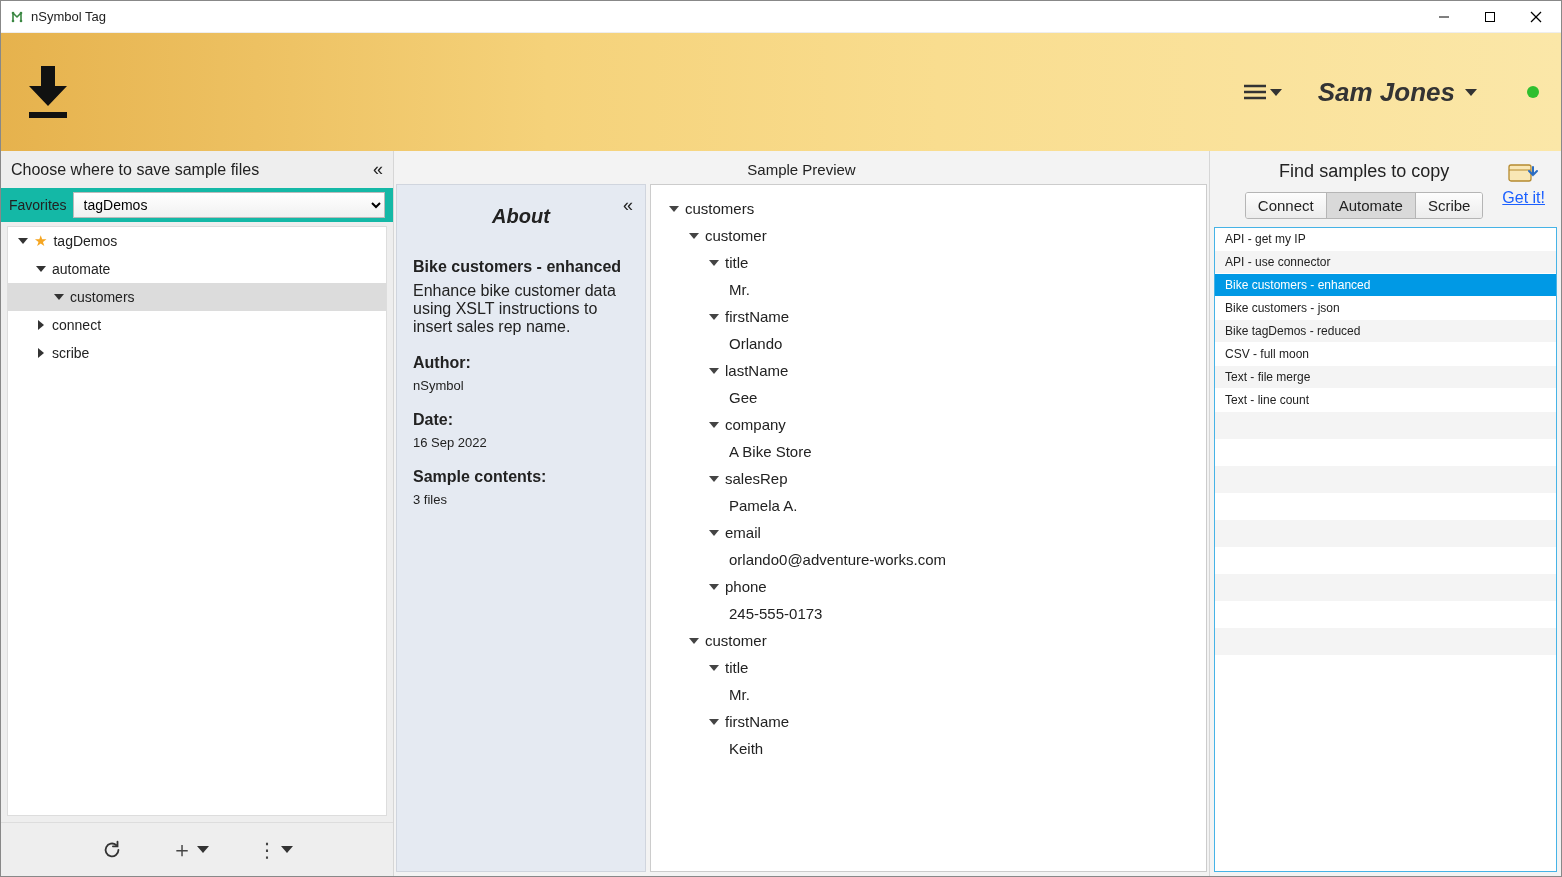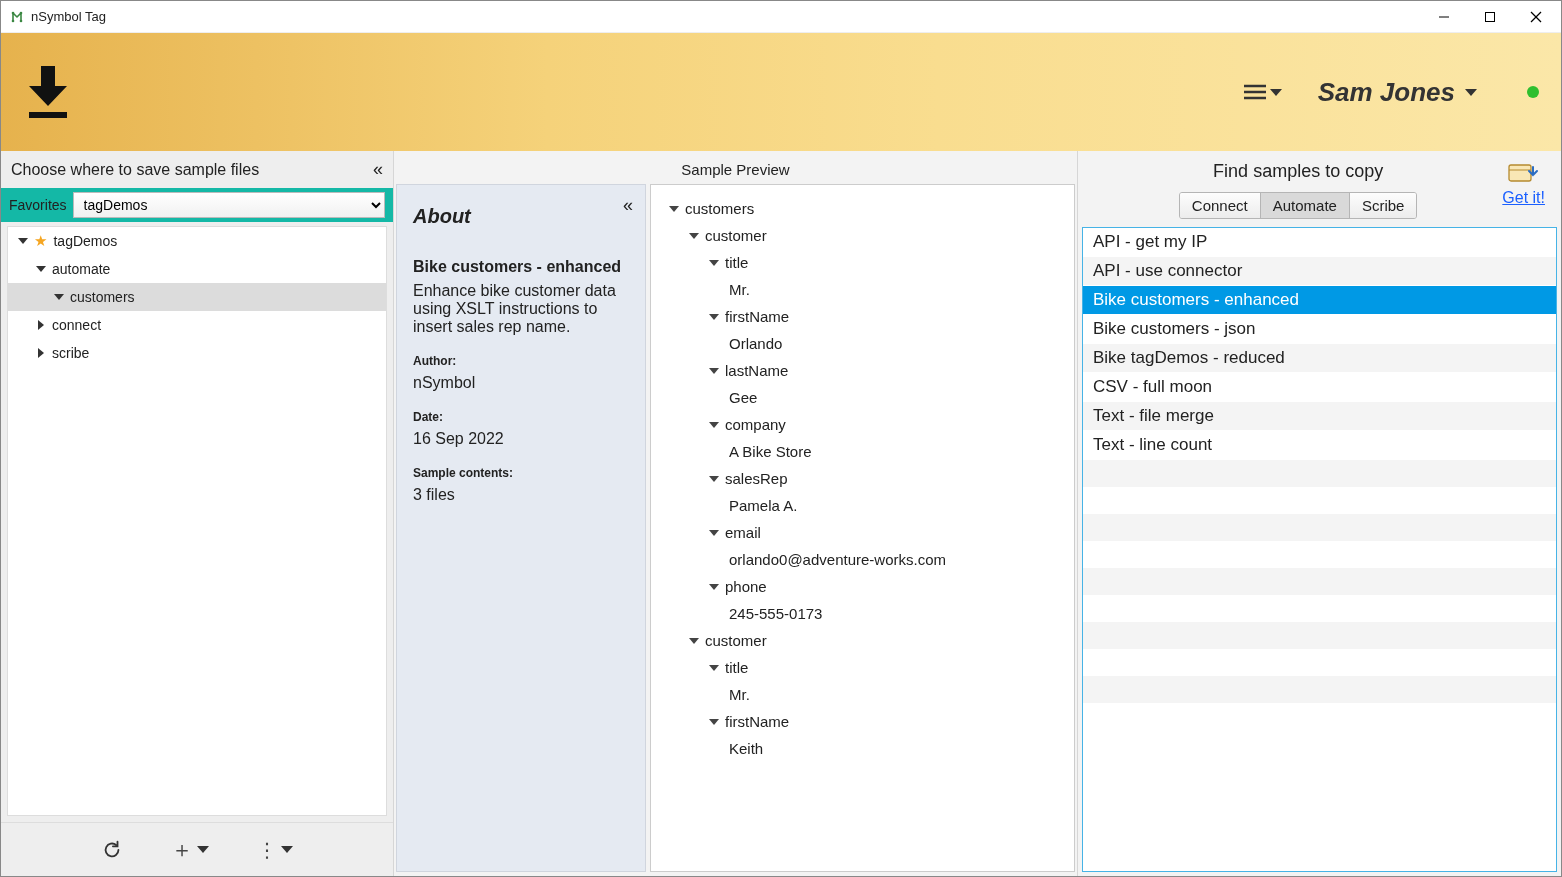--- a/index.html
+++ b/index.html
@@ -34,43 +34,43 @@
   .caret.right { transform:rotate(-90deg); }
   .star { color:#f5a623; margin-right:6px; font-size:15px; }
   .lp-footer { height:54px; display:flex; align-items:center; justify-content:center; gap:48px; background:#eee; border-top:1px solid #ddd; }
   .lp-foot-btn { display:flex; align-items:center; font-size:20px; color:#444; }
   
   .center { flex:1; display:flex; flex-direction:column; min-width:0; }
   .preview-header { text-align:center; padding:10px 0 6px 0; font-size:15px; background:#f3f3f3; }
   .preview-body { flex:1; display:flex; min-height:0; padding:0 2px 4px 2px; gap:4px; }
   .about-pane { width:250px; background:#e5eaf2; border:1px solid #d0d5de; padding:16px 16px; position:relative; overflow:auto; }
   .about-pane .collapse-btn { position:absolute; top:10px; right:12px; font-size:18px; }
-  .about-pane h2 { font-style:italic; font-weight:600; font-size:20px; margin:4px 0 30px 0; }
-  .about-pane .field-title { font-weight:700; margin-top:18px; font-size:12px;}
-  .about-pane .field-val { margin-top:6px; font-size:16px;}
+  .about-pane h2 { text-align:center; font-style:italic; font-weight:600; font-size:20px; margin:4px 0 30px 0; }
+  .about-pane .field-title { font-weight:700; margin-top:18px; font-size:16px;}
+  .about-pane .field-val { margin-top:6px; font-size:13px;}
   .about-pane .desc { margin-top:6px; font-size:16px;}
   .about-pane .sample-title { font-weight:700; font-size:16px; }
   .data-tree { flex:1; background:#fff; border:1px solid #ccc; overflow-x:auto; overflow-y:scroll; min-width:0; position:relative; }
   .data-tree-inner { padding:10px 8px; min-width:400px; }
   .dt-row { display:flex; align-items:center; line-height:27px; font-size:15px; }
   .dt-caret { width:0;height:0;border-left:5px solid transparent;border-right:5px solid transparent;border-top:6px solid #444; display:inline-block; margin-right:6px;}
   
-  .right-panel { width:484px; display:flex; flex-direction:column; background:#f3f3f3; border-left:1px solid #d6d6d6; }
+  .right-panel { width:352px; display:flex; flex-direction:column; background:#f3f3f3; border-left:1px solid #d6d6d6; }
   .rp-head { padding:10px 16px 8px 16px; }
   .rp-head-row1 { display:flex; align-items:flex-start; }
   .rp-head-col { flex:1; text-align:center; }
   .rp-title { font-size:18px; margin-bottom:10px; display:inline-block;}
   .rp-tabs { display:inline-flex; border:1px solid #b5b5b5; border-radius:3px; overflow:hidden; }
   .rp-tab { padding:4px 12px; font-size:15px; background:linear-gradient(#fdfdfd,#ececec); border-right:1px solid #b5b5b5; cursor:pointer;}
   .rp-tab:last-child{border-right:none;}
   .rp-tab.active { background:#d9d9d9; }
   .getit-col { display:flex; flex-direction:column; align-items:center; margin-left:0; }
   .getit-link { color:#1a5fff; text-decoration:underline; font-size:16px; margin-top:2px; cursor:pointer;}
   .sample-list { flex:1; border:1px solid #46b3e6; margin:0 4px 4px 4px; background:#fff; overflow:auto; }
-  .sl-row { padding:4px 10px; font-size:17px; border-bottom:1px solid #fff;}
+  .sl-row { padding:4px 10px; font-size:12px; border-bottom:1px solid #fff;}
   .sl-row.stripe { background:#f4f4f4; }
   .sl-row.selected { background:#0099e5; color:#fff; }
   .sl-empty { height:27px; }
   .sl-empty.stripe { background:#f4f4f4; }
 </style>
 </head>
 <body>
 
 <div class="window">
 

